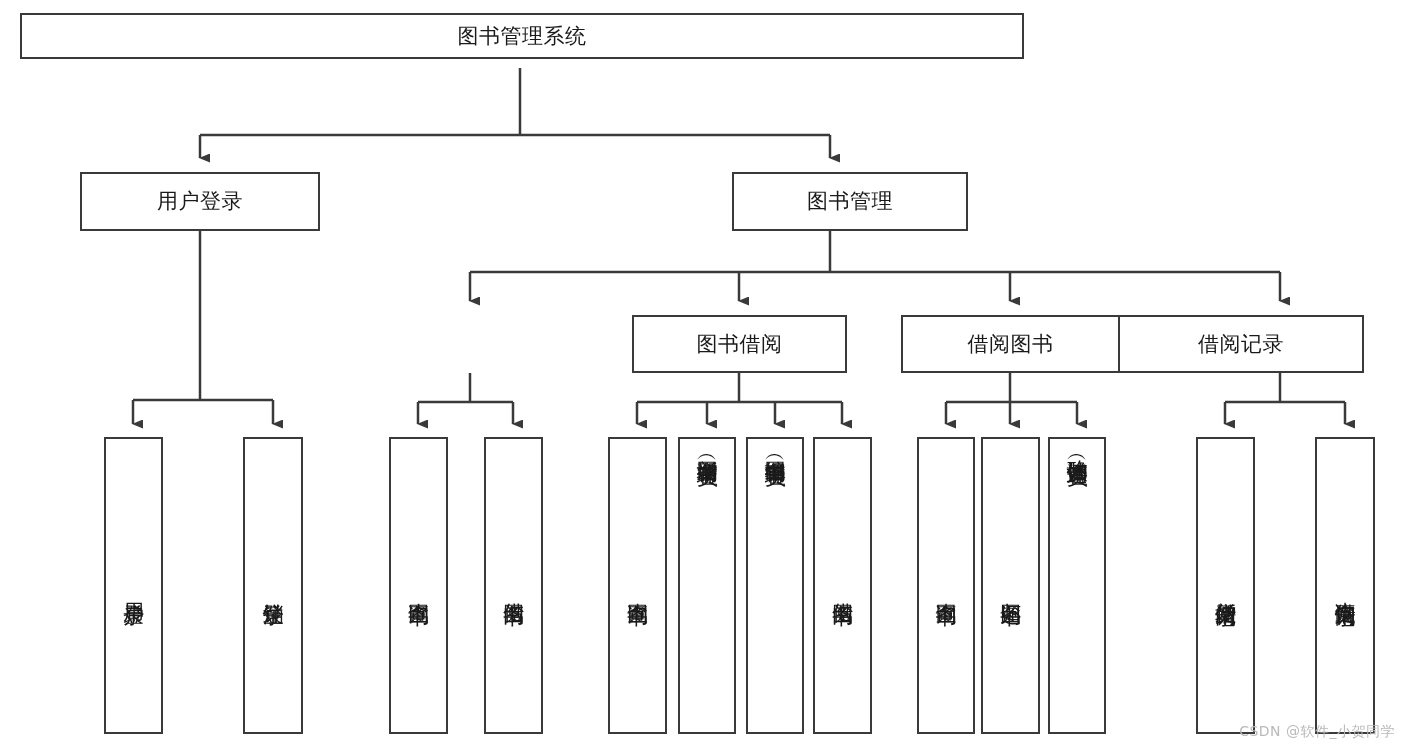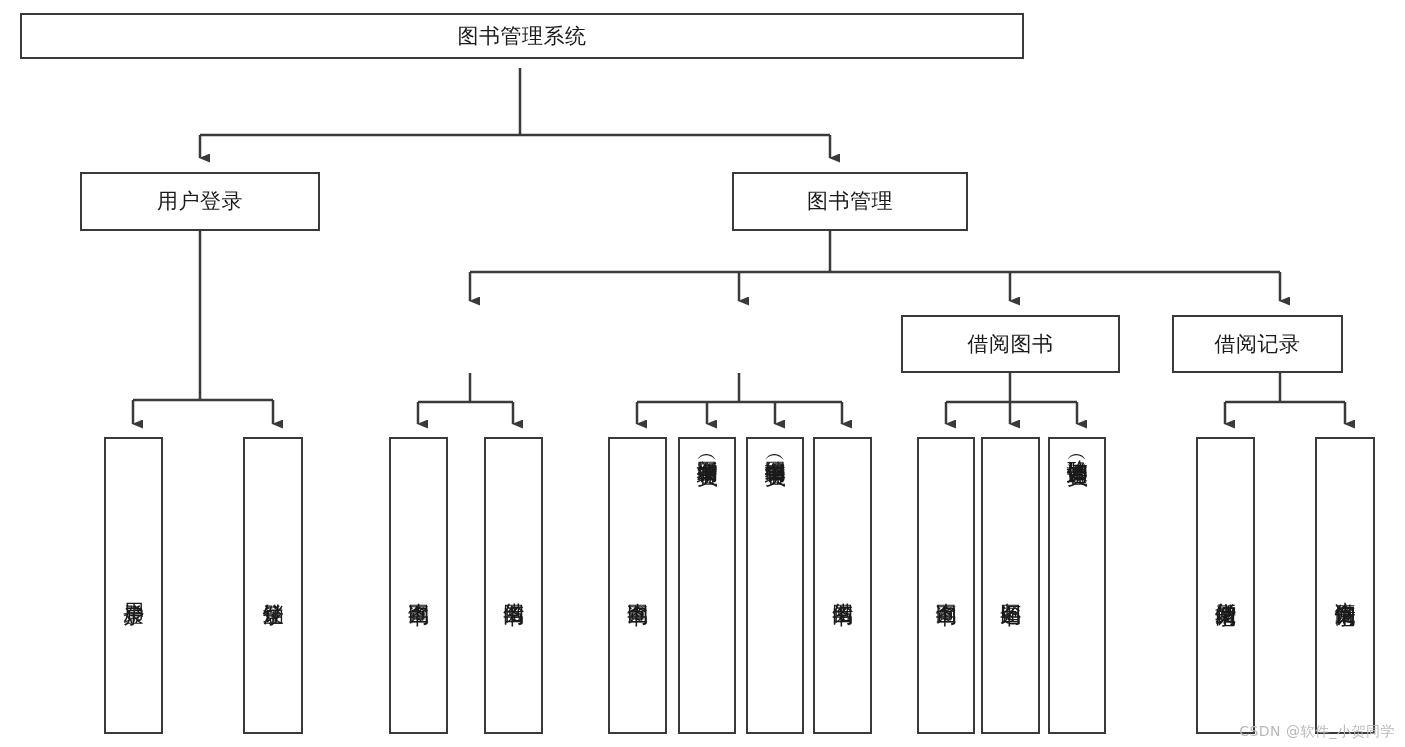--- a/index.html
+++ b/index.html
@@ -129,24 +129,27 @@
     <span class="label">图书管理系统</span>
   </div>
 
   <div class="node" style="left:80px; top:172px; width:240px; height:59px;">
     <span class="label">用户登录</span>
   </div>
   <div class="node" style="left:712px; top:172px; width:236px; height:59px;margin-left:20px;">
     <span class="label">图书管理</span>
   </div>
 
+  <div class="node" style="left:632px; top:315px; width:215px; height:58px;">
+    <span class="label">图书借阅</span>
+  </div>
   <div class="node" style="left:901px; top:315px; width:219px; height:58px;">
     <span class="label">借阅图书</span>
   </div>
-  <div class="node" style="left:1172px; top:315px; width:171px; height:58px;">
+  <div class="node" style="left:1118px; top:315px; width:246px; height:58px;">
     <span class="label">借阅记录</span>
   </div>
 
   <div class="node vertical centered" style="left:104px; top:437px; width:59px; height:297px;">
     <span class="label">用户登录</span>
   </div>
   <div class="node vertical centered" style="left:243px; top:437px; width:60px; height:297px;">
     <span class="label">注销登录</span>
   </div>
   <div class="node vertical centered" style="left:389px; top:437px; width:59px; height:297px;">

